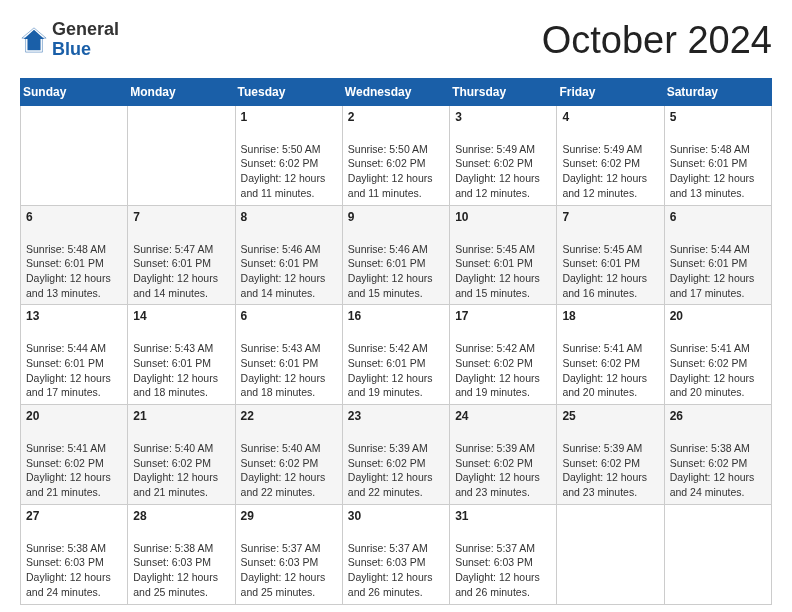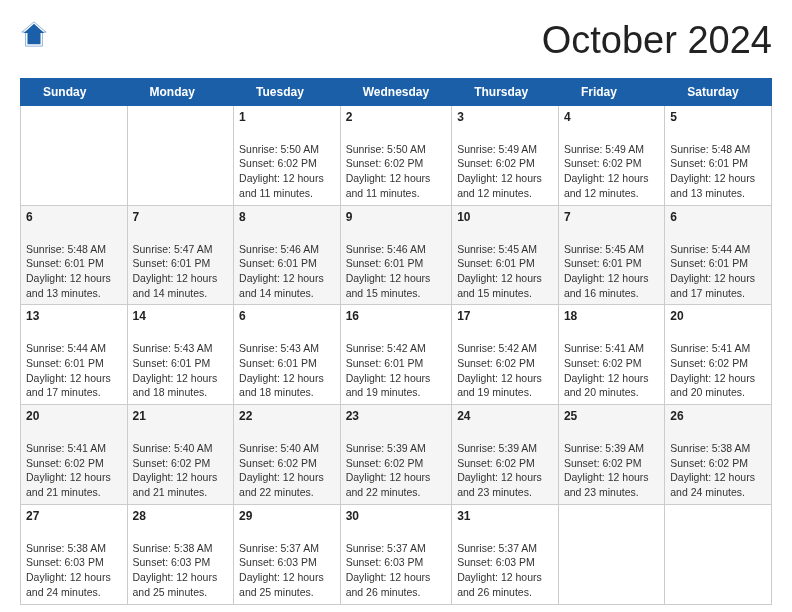--- a/index.html
+++ b/index.html
@@ -55,21 +55,21 @@
     }
     .calendar {
       width: 100%;
       border-collapse: collapse;
       font-size: 11px;
     }
     .calendar th {
       background: #1a5fa8;
       color: #fff;
       text-align: left;
-      padding: 6px 22px;
+      padding: 6px 2px;
       font-size: 12px;
       font-weight: bold;
       border: 1px solid #1a5fa8;
     }
     .calendar td {
       border: 1px solid #ccc;
       vertical-align: top;
       padding: 4px 5px;
       width: 107px;
       min-height: 80px;
@@ -103,20 +103,24 @@
   </style>
 </head>
 <body>
 
 <div class="header-area">
   <div class="logo">
     <svg class="logo-icon" viewBox="0 0 30 30">
       <polygon points="15,4 26,14 22,14 22,26 8,26 8,14 4,14" fill="#1a5fa8"></polygon>
       <polygon points="15,2 28,13 24,13 24,28 6,28 6,13 2,13" fill="none" stroke="#1a5fa8" stroke-width="0.5"></polygon>
     </svg>
+    <div class="logo-text">
+      <span class="logo-general">General</span>
+      <span class="logo-blue">Blue</span>
+    </div>
   </div>
   <div class="title-area">
     <div class="month-title">October 2024</div>
   </div>
 </div>
 
 <table class="calendar">
   <thead>
     <tr>
     <th>Sunday</th>

